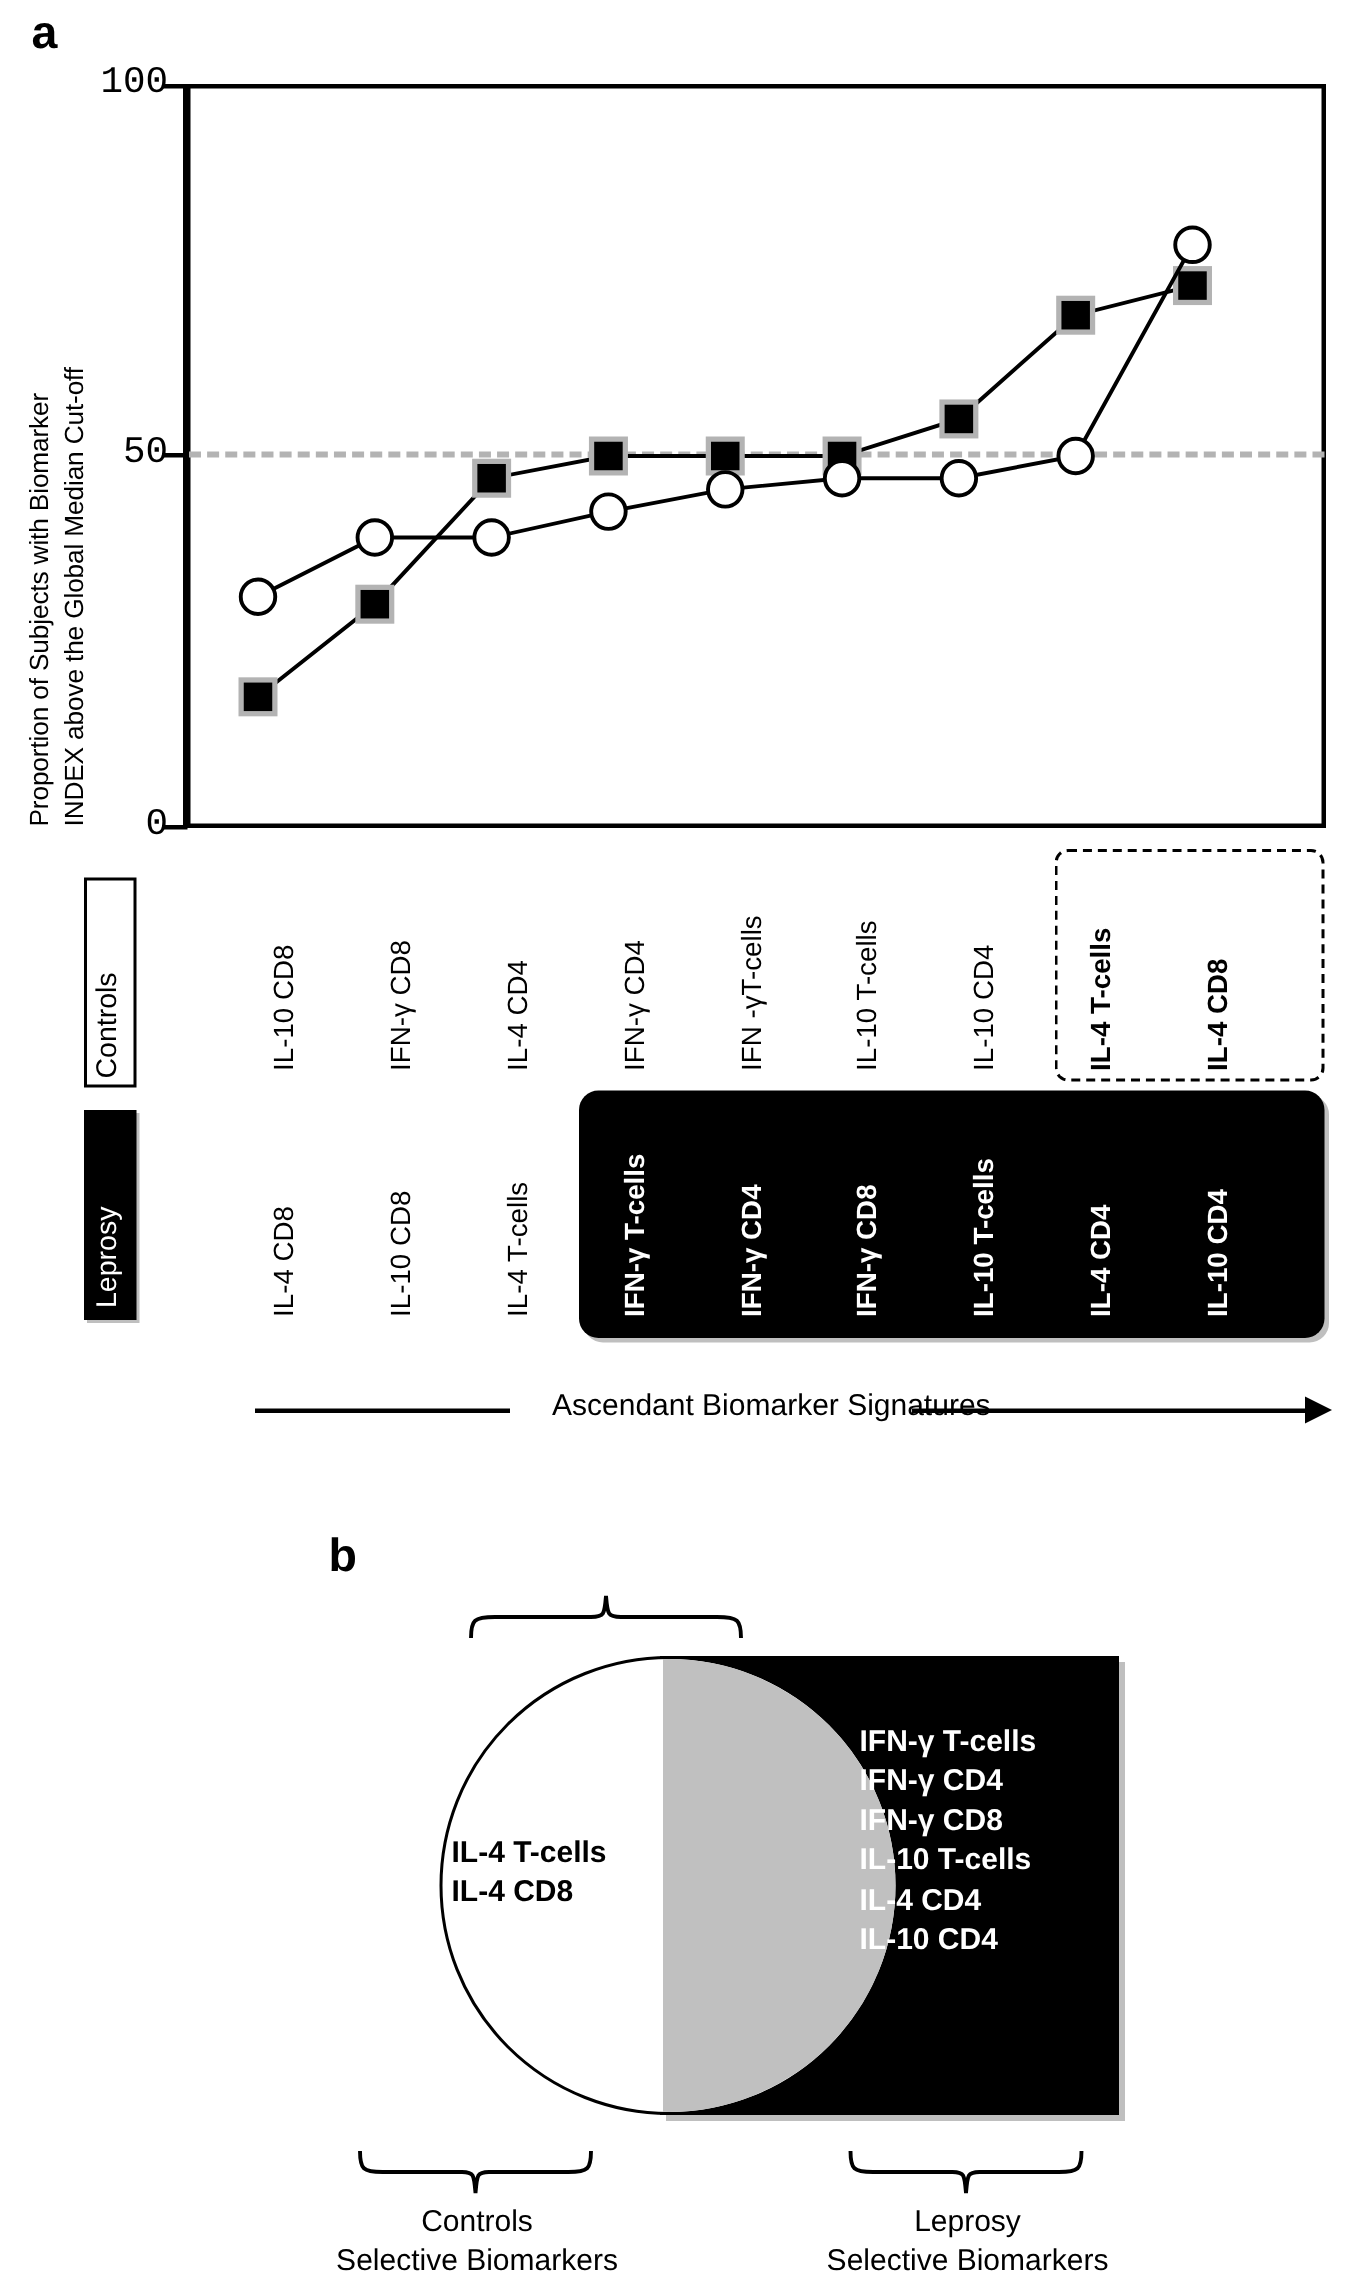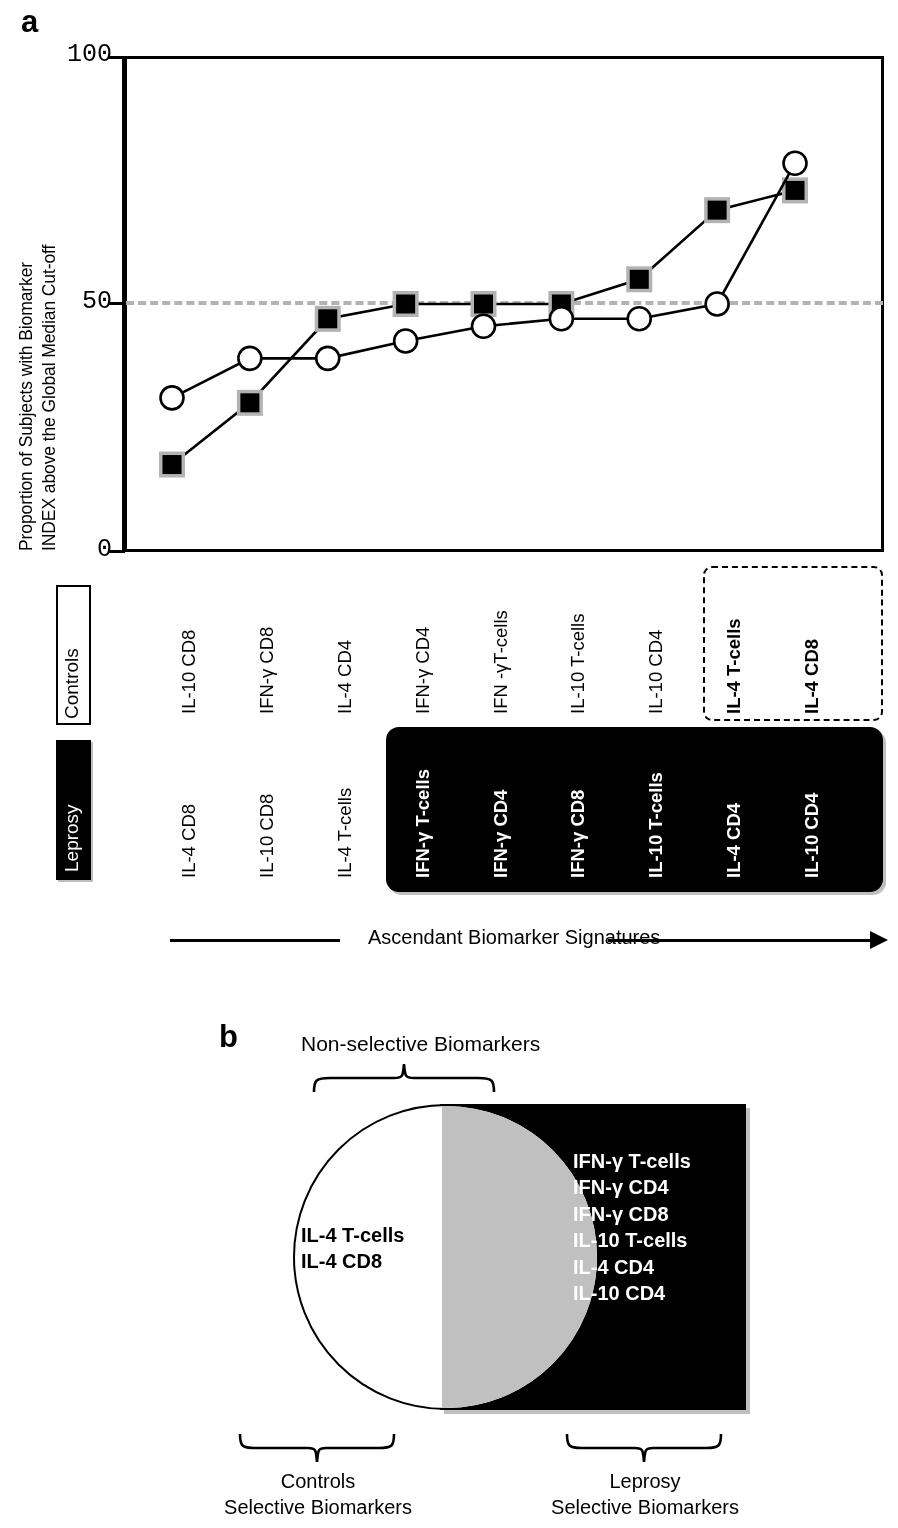--- a/index.html
+++ b/index.html
@@ -219,21 +219,20 @@
     </div>
 
   <div id="ascend-row">
     <div id="ascend-line-left"></div>
     <div id="ascend-text">Ascendant Biomarker Signatures</div>
     <div id="ascend-line-right"></div>
     <div id="ascend-arrowhead"></div>
   </div>
 
   <div id="panel-b-letter" class="panel-letter">b</div>
-  <div id="nonselective-label">Non-selective Biomarkers</div>
 
   <svg style="position:absolute;left:310px;top:1060px;width:190px;height:34px;">
     <path d="M4,32 C4,20 6,18 20,18 L84,18 C93,18 93,16 94,4 C95,16 95,18 104,18 L168,18 C182,18 184,20 184,32" fill="none" stroke="#000" stroke-width="2.6"></path>
   </svg>
 
   <div id="panelb-stage">
     <div id="black-rect"></div>
     <div id="circle-outer">
       <div id="circle-gray-half"></div>
     </div>

